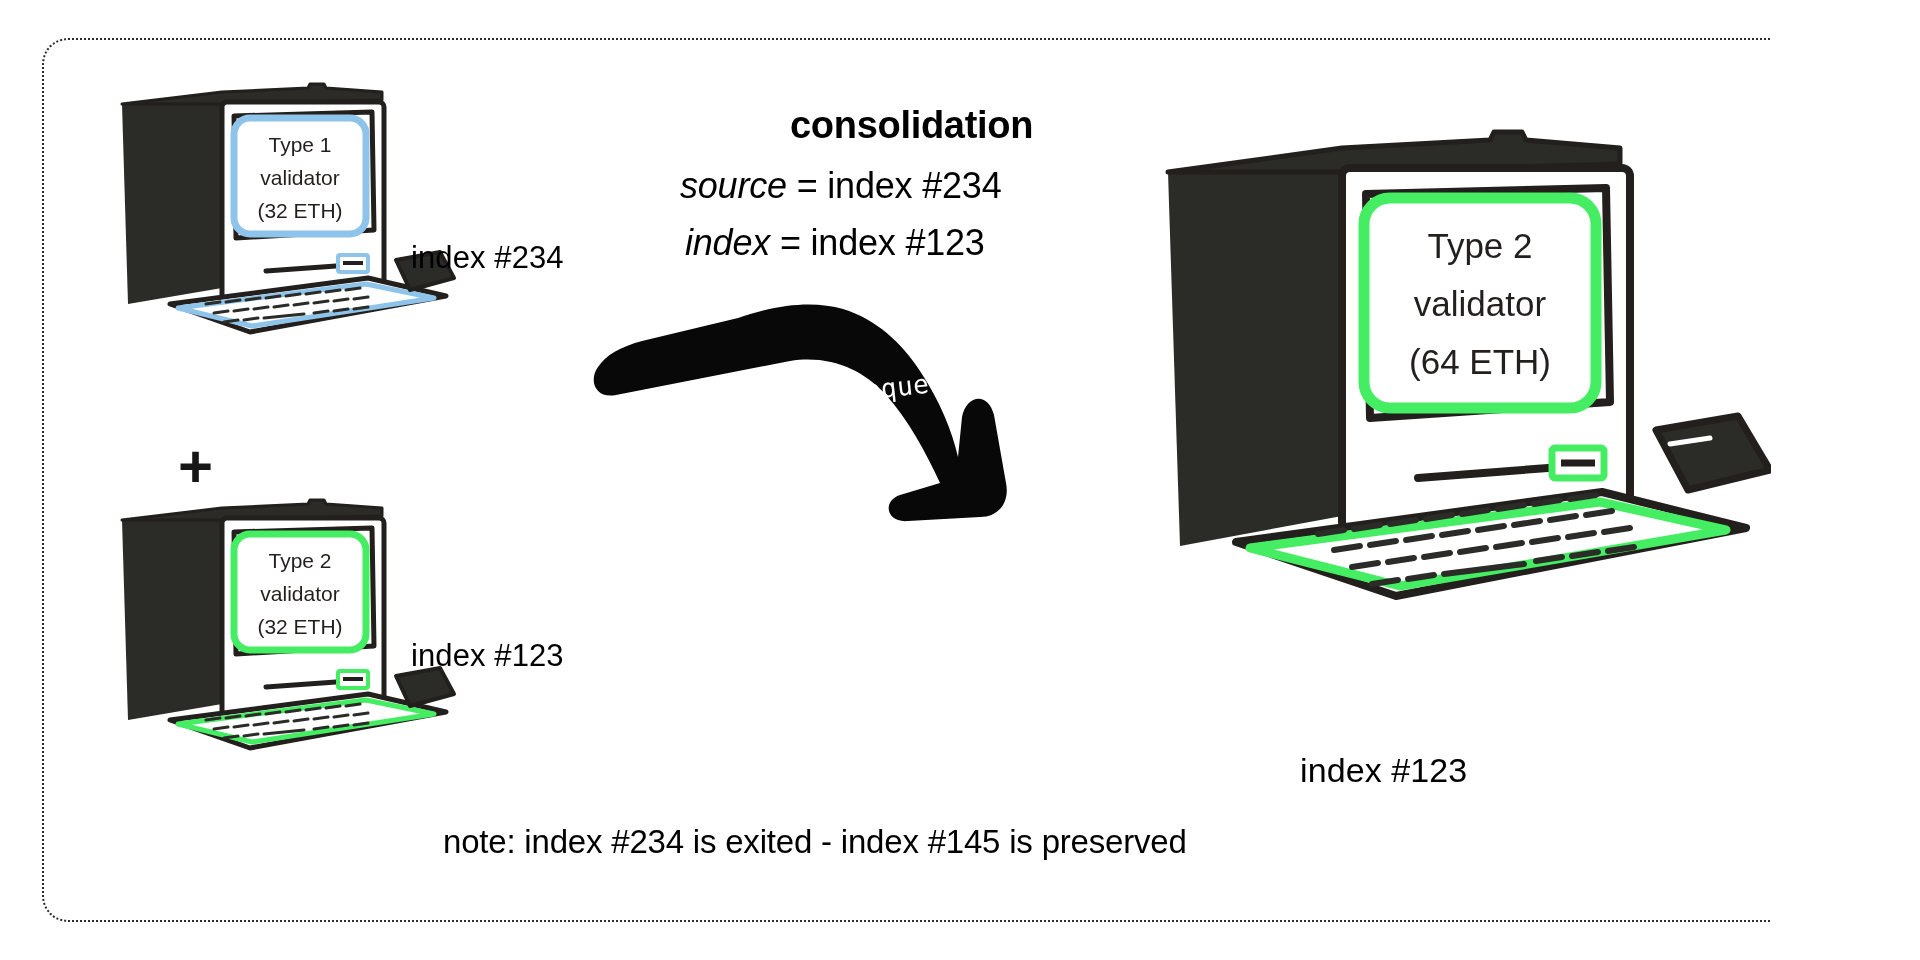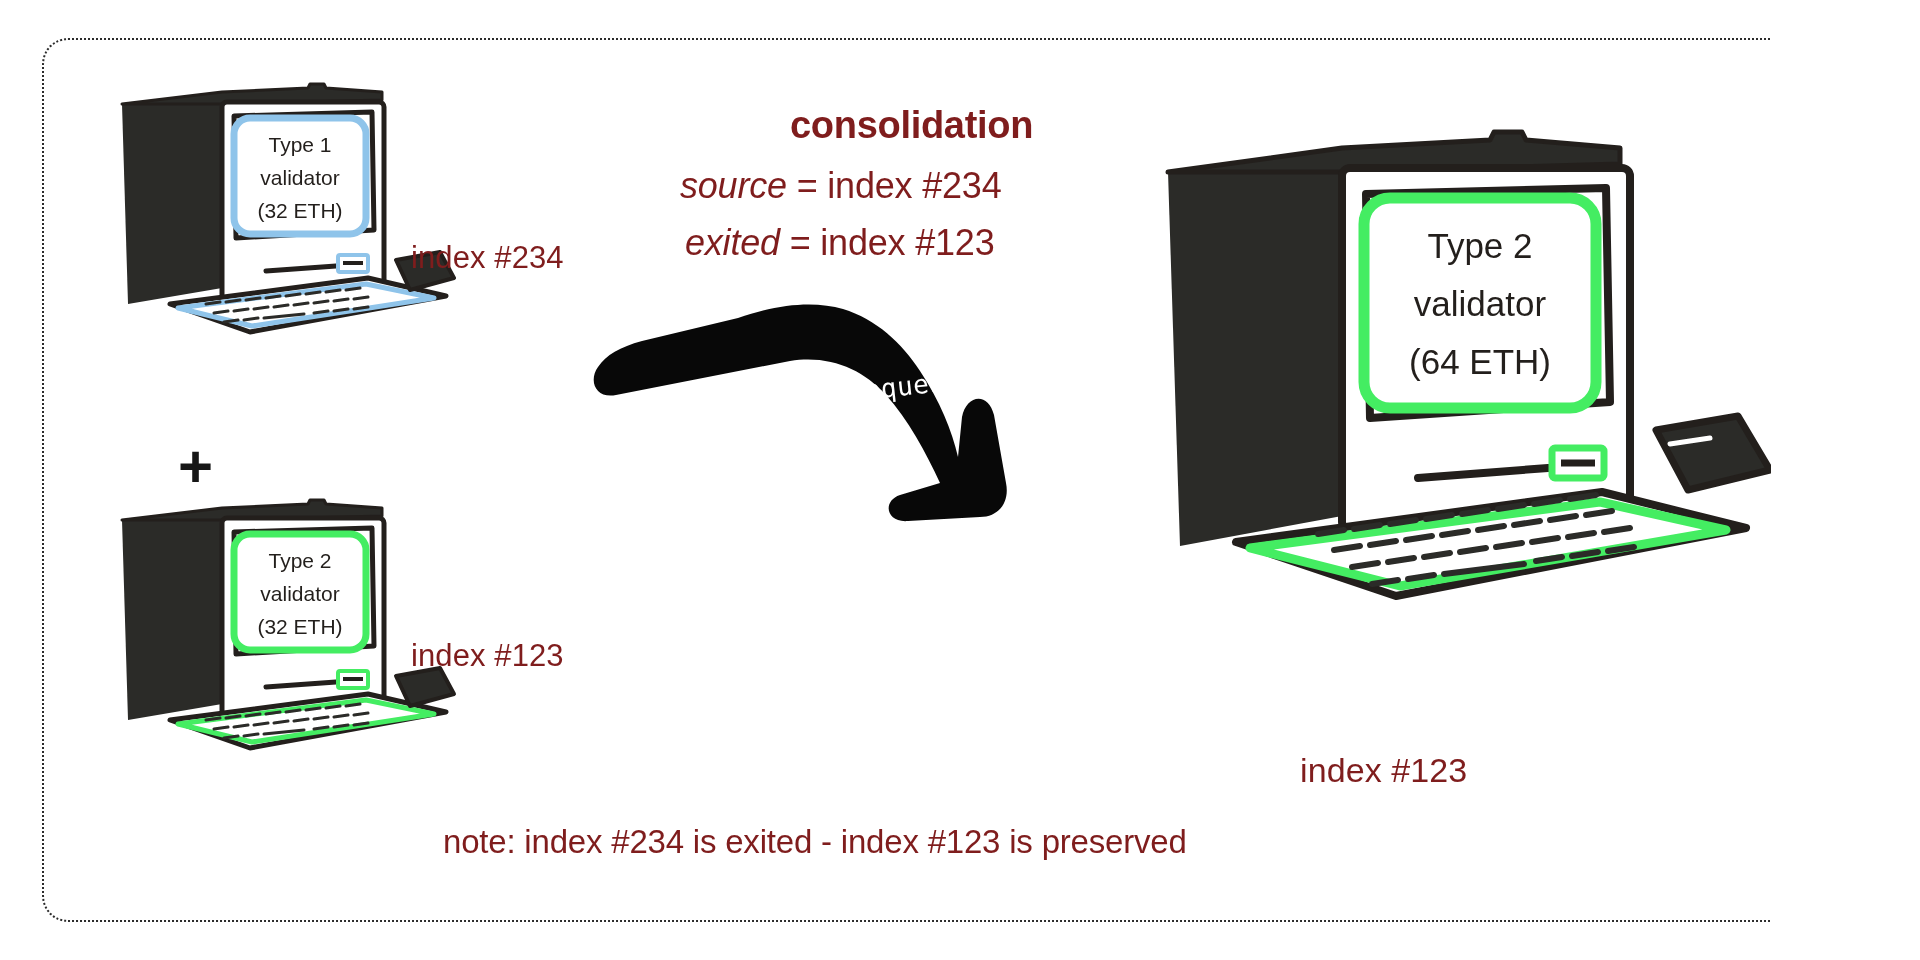--- a/index.html
+++ b/index.html
@@ -20,21 +20,21 @@
     left: 42px;
     top: 38px;
     width: 1836px;
     height: 884px;
     border: 2px dotted #2b2b2b;
     border-radius: 26px;
     box-sizing: border-box;
   }
   .txt {
     position: absolute;
-    color: #7f1d1d;
+    color: #000000;
     white-space: nowrap;
     line-height: 1.18;
   }
   .index-label { font-size: 31px; letter-spacing: 0.1px; }
   .title-consolidation {
     font-size: 38px;
     font-weight: bold;
     letter-spacing: -0.3px;
   }
   .kv-line { font-size: 36px; letter-spacing: -0.2px; }
@@ -139,21 +139,21 @@
 
   <div class="txt index-label" style="left:411px; top:638px;">index #123</div>
 
   <div class="txt title-consolidation" style="left:790px; top:103px;">consolidation</div>
 
   <div class="txt kv-line" style="left:680px; top:165px;">
     <i>source</i><span> = </span><span>index #234</span>
   </div>
 
   <div class="txt kv-line" style="left:685px; top:222px;">
-    <i>exited</i><span> = </span><span>index #123</span>
+    <i>index</i><span> = </span><span>index #123</span>
   </div>
 
   <div style="position:absolute; left:590px; top:285px; width:520px; height:260px;">
     <svg width="520" height="260" viewBox="0 0 520 260">
       <path d="M15 405 Z"></path>
       <path d="M258 295 Z"></path>
 
       <path d="M272 300 Z"></path>
       <path d="M148 33 C 190 18 226 16 253 24 C 286 34 312 58 330 86
                C 350 116 362 146 368 172
@@ -197,15 +197,15 @@
                  M422 426 l26 -4 M458 421 l26 -4"></path>
       </g>
 
       <path d="M506 300 L588 286 L620 340 L538 360 Z" fill="#2b2b28" stroke="#231f1c" stroke-width="7" stroke-linejoin="round"></path>
       <line x1="520" y1="314" x2="560" y2="308" stroke="#ffffff" stroke-width="5" stroke-linecap="round"></line>
     </svg>
   </div>
 
   <div class="txt index-label" style="left:1300px; top:750px; font-size:34px;">index #123</div>
 
-  <div class="txt note-line" style="left:443px; top:823px;">note: index #234 is exited - index #123 is preserved</div>
+  <div class="txt note-line" style="left:443px; top:823px;">note: index #234 is exited - index #145 is preserved</div>
 
 </div>
 
 </body></html>

